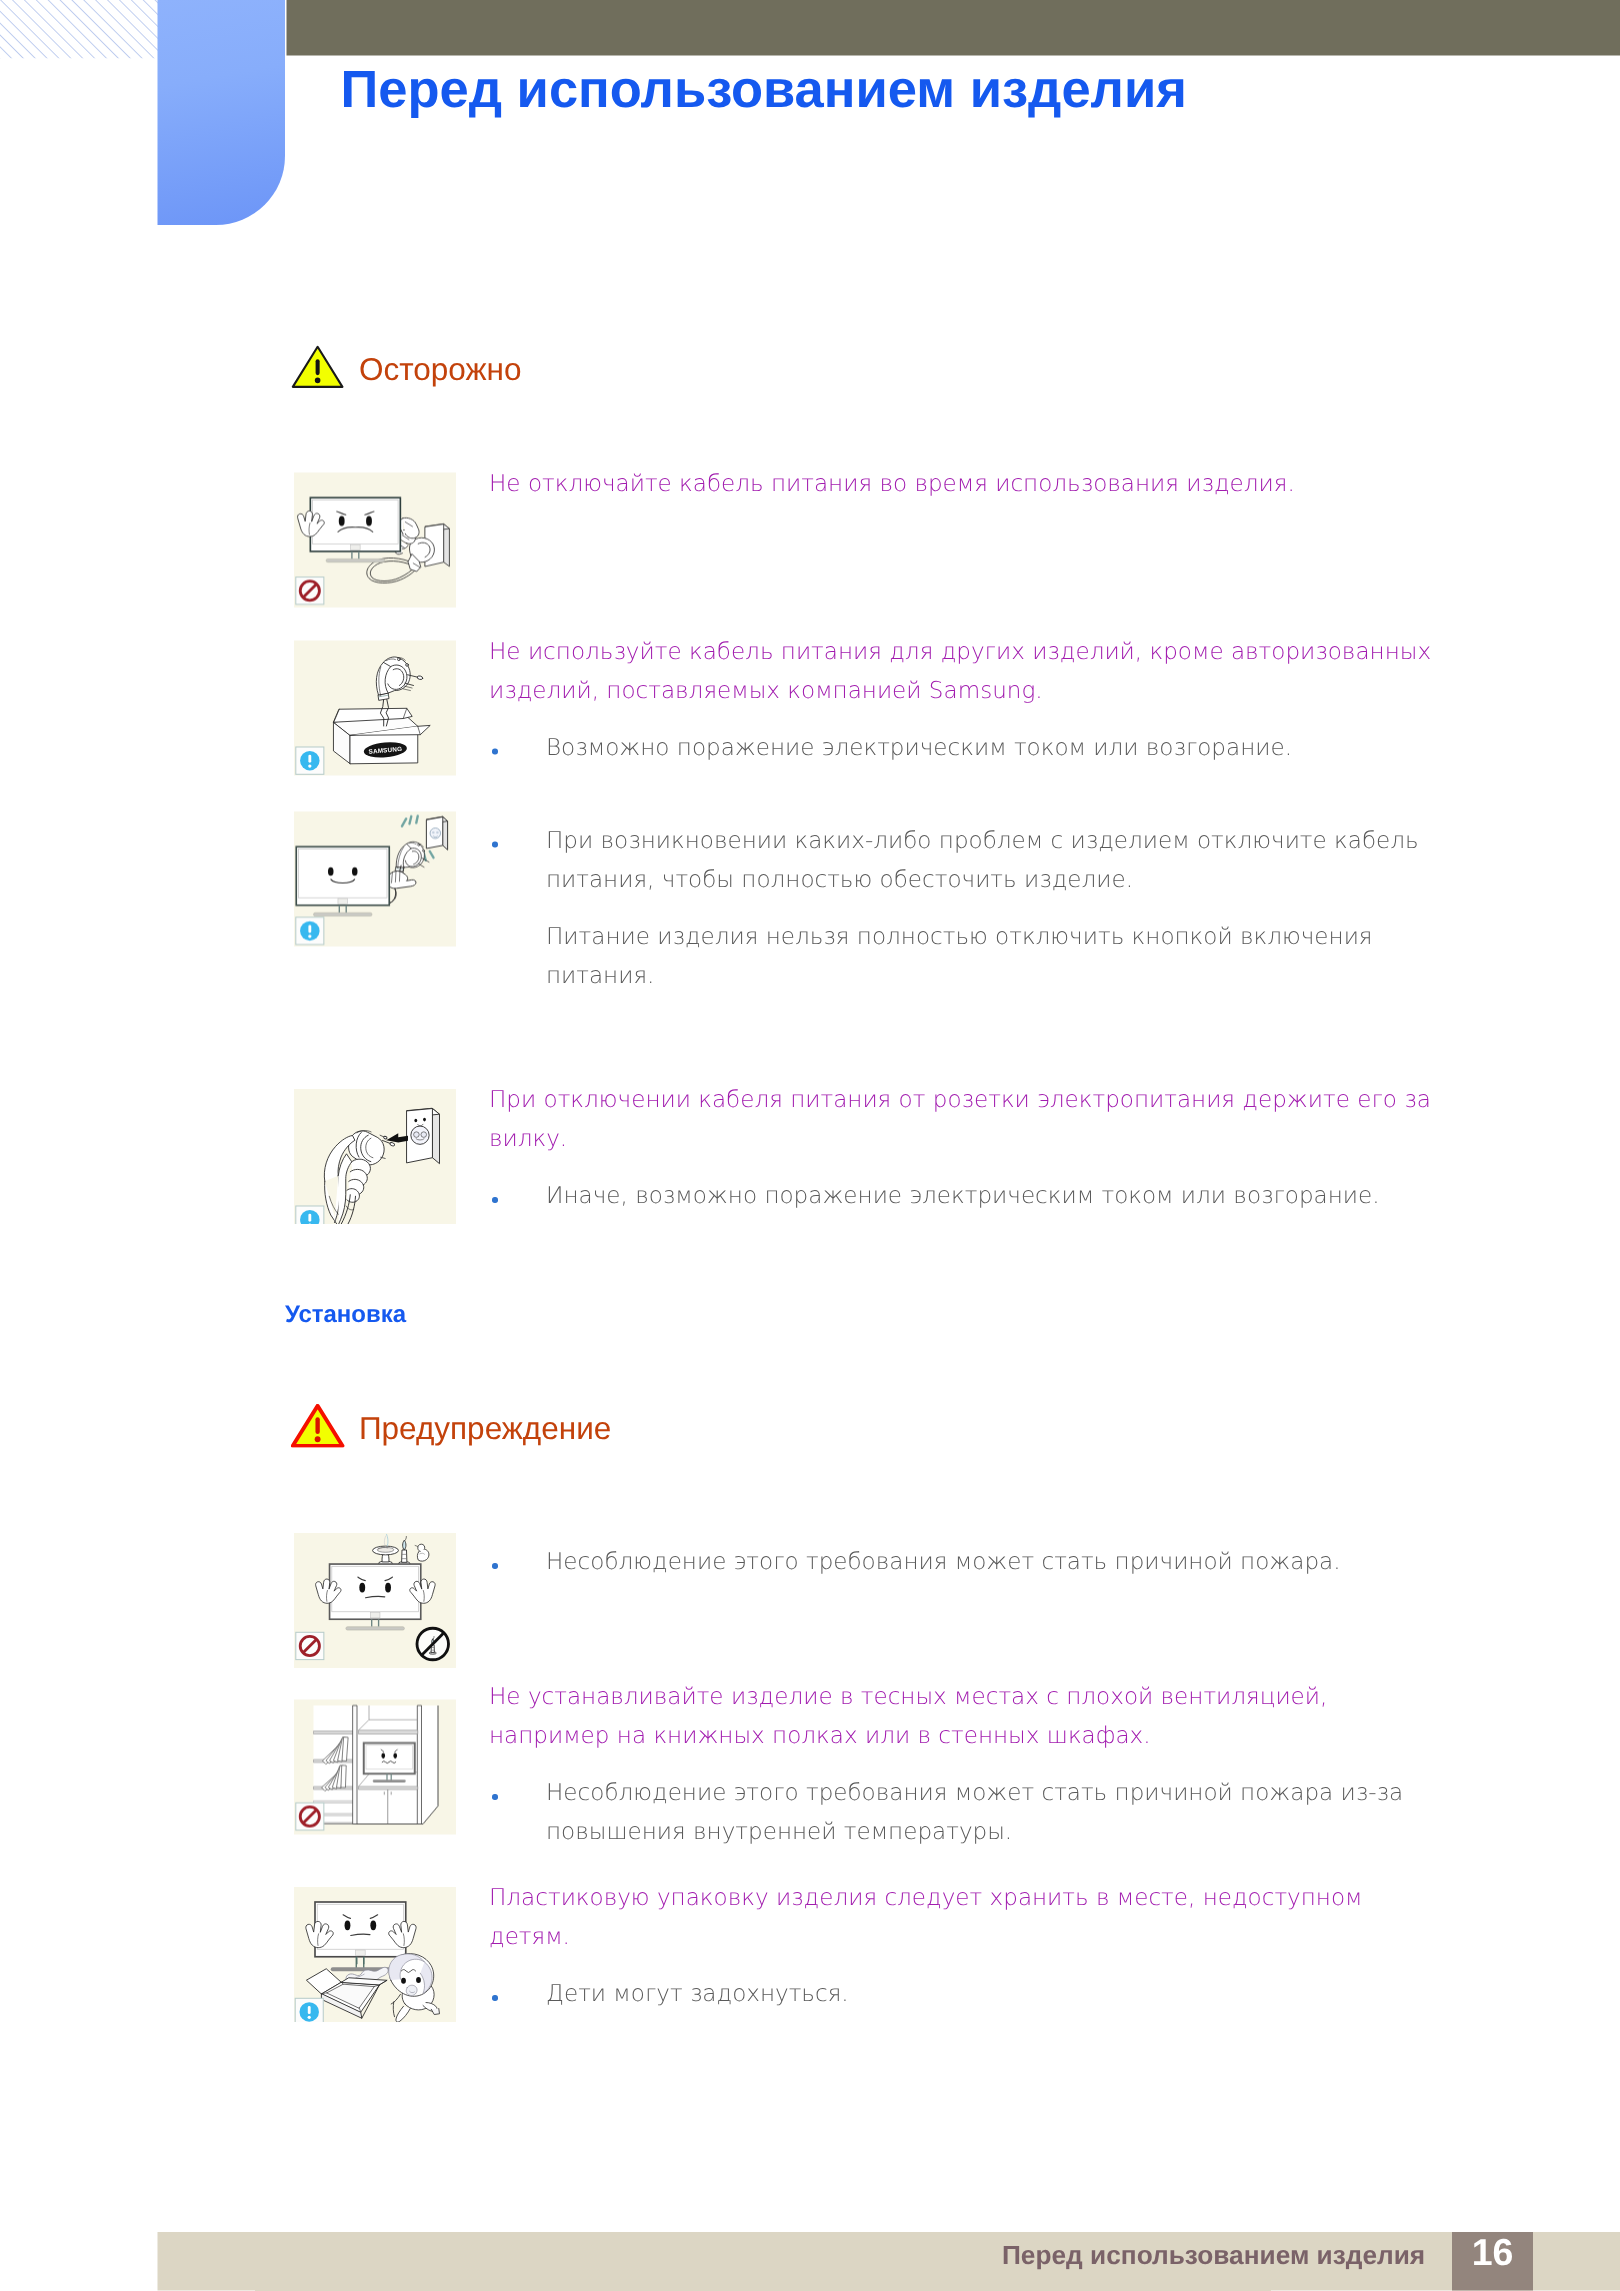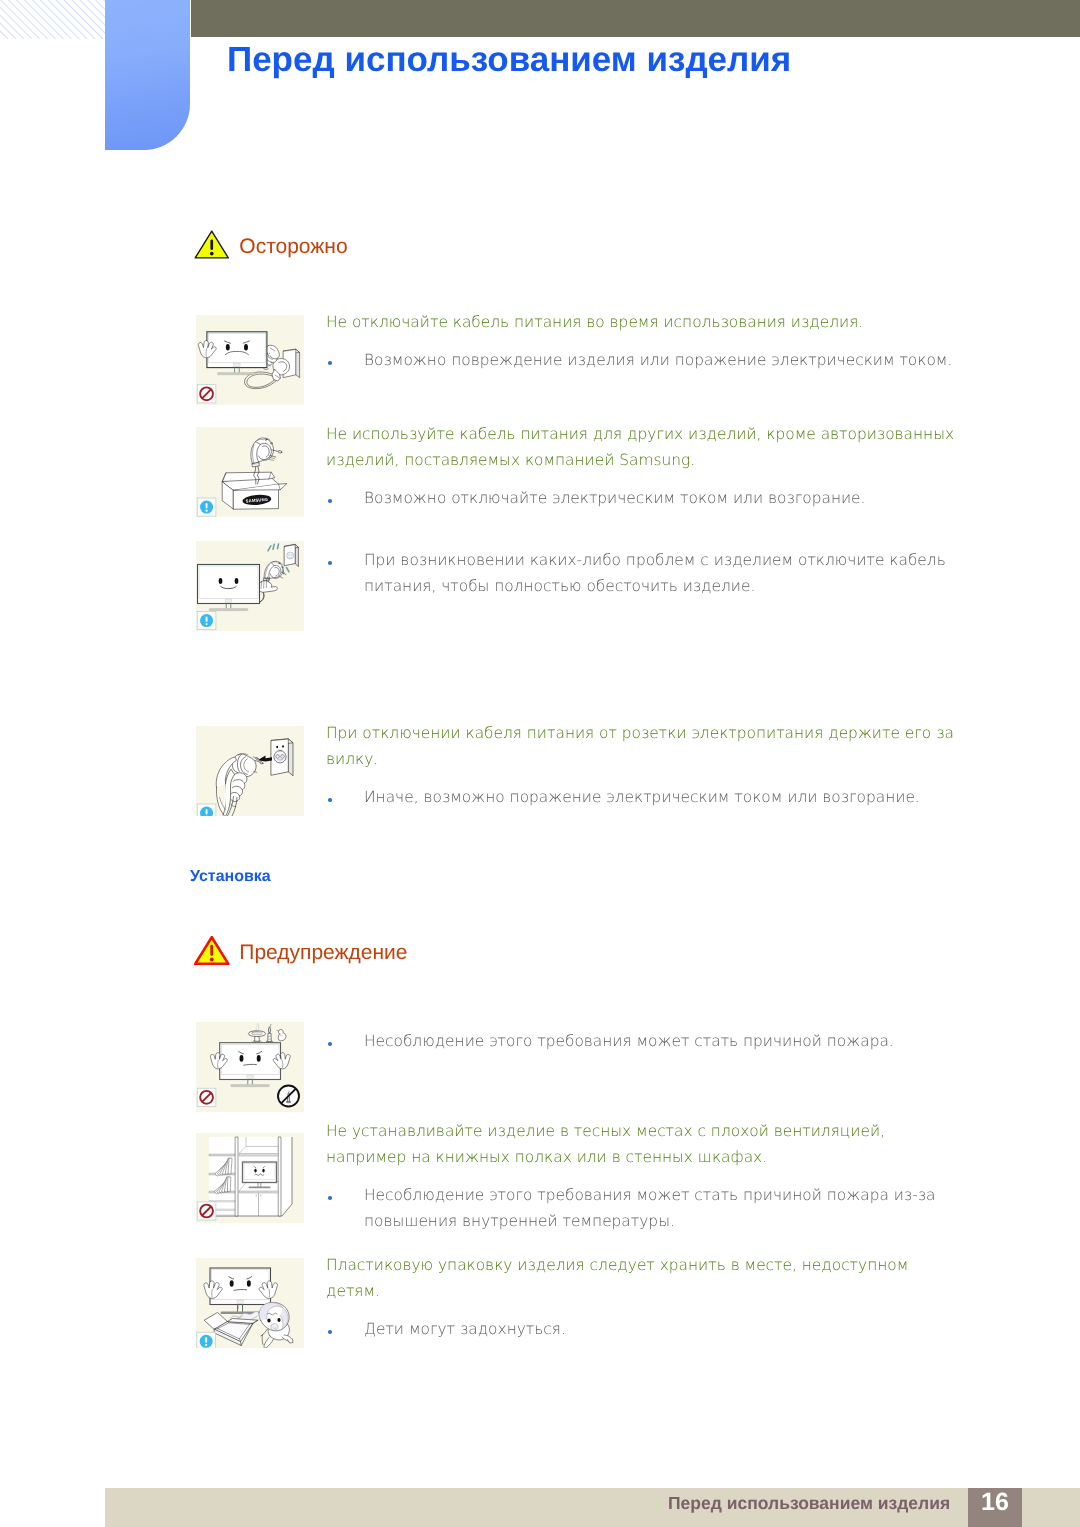--- a/index.html
+++ b/index.html
@@ -30,21 +30,21 @@
   .alertrow{position:absolute;display:flex;align-items:flex-start;}
   .alertrow .tri{width:35.5px;height:29.1px;display:block;}
   .alertrow .lbl{font-size:21px;font-family:"Liberation Sans",sans-serif;margin-left:9.8px;letter-spacing:0px;color:#c3420b;line-height:29px;position:relative;top:2px;}
   .sechead{position:absolute;font-size:16px;font-weight:bold;color:#1559ef;
     font-family:"Liberation Sans",sans-serif;}
 
   .item{position:absolute;left:196px;width:108px;height:90px;}
   .fig{position:absolute;left:0;top:0;width:108px;height:90px;background:#f8f6e7;}
   .fig svg{position:absolute;left:0;top:0;}
   .txt{position:absolute;left:325.5px;width:632px;}
-  .lead{font-size:15.4px;color:#4d7c0f;line-height:26px;font-weight:200;}
+  .lead{font-size:15.4px;color:#a21caf;line-height:26px;font-weight:200;}
 
   .bul{position:relative;padding-left:38px;font-size:15.4px;color:#5a5a5a;line-height:26px;font-weight:200;margin-top:12px;}
   .bul:before{content:"";position:absolute;left:2.2px;top:14px;width:3.6px;height:3.6px;border-radius:50%;background:#2f74cf;}
   .bul.nodot:before{display:none;}
 </style>
 </head>
 <body>
 
 <div class="hatch">
 <svg width="108" height="39" viewBox="0 0 108 39" aria-hidden="true">
@@ -134,21 +134,20 @@
           <g>
 <rect x="1.2" y="69.7" width="18.7" height="18.2" fill="#fcfcfc" stroke="#b8cdca" stroke-width="0.7"></rect>
 <circle cx="10.55" cy="78.8" r="6.4" fill="none" stroke="#9e2029" stroke-width="1.9"></circle>
 <line x1="6.05" y1="83.3" x2="15.05" y2="74.3" stroke="#9e2029" stroke-width="1.9"></line>
           </g>
         </svg>
       </div>
     </div>
     <div class="txt" style="top:309px">
       <div class="lead">Не отключайте кабель питания во время использования изделия.</div>
-      <div class="bul">Возможно повреждение изделия или поражение электрическим током.</div>
     </div>
     <div class="item" style="top:427px">
       <div class="fig">
         <svg width="108" height="90" viewBox="0 0 108 90" xmlns="http://www.w3.org/2000/svg">
           <rect width="108" height="90" fill="#f8f6e7"></rect>
           <g fill="#ffffff" stroke="#2b2b2b" stroke-width="0.58" stroke-linejoin="round" stroke-linecap="round">
             <path d="M26.5,54.5 L37.5,63.2 L37.5,82.2 L26.5,73.8 Z" fill="#fcfcfc"></path>
             <path d="M37.5,63.2 L82.5,57.2 L82.5,81.6 L37.5,82.2 Z"></path>
             <path d="M26.5,54.5 L71.0,46.8 L82.5,57.2 L37.5,63.2 Z" fill="#fdfdfd"></path>
             <path d="M30.2,45.8 L75.2,45.2 L78.8,50.6 L72.8,52.0 L26.5,54.5 Z" fill="#ffffff"></path>
@@ -185,21 +184,21 @@
 <rect x="1.2" y="71" width="18.7" height="18.2" fill="#fcfcfc" stroke="#b8cdca" stroke-width="0.7"></rect>
 <circle cx="10.55" cy="80.1" r="6.5" fill="#37b8ef"></circle>
 <rect x="9.6" y="76.1" width="1.9" height="5.4" rx="0.95" fill="#fff"></rect>
 <circle cx="10.55" cy="83.7" r="1.1" fill="#fff"></circle>
           </g>
         </svg>
       </div>
     </div>
     <div class="txt" style="top:421px">
       <div class="lead">Не используйте кабель питания для других изделий, кроме авторизованных изделий, поставляемых компанией Samsung.</div>
-      <div class="bul">Возможно отключайте электрическим током или возгорание.</div>
+      <div class="bul">Возможно поражение электрическим током или возгорание.</div>
     </div>
     <div class="item" style="top:541px">
       <div class="fig">
         <svg width="108" height="90" viewBox="0 0 108 90" xmlns="http://www.w3.org/2000/svg">
           <rect width="108" height="90" fill="#f8f6e7"></rect>
           <g stroke="#72a5a2" stroke-width="1.6" stroke-linecap="round" fill="none">
             <path d="M72.0,9.8 L74.8,4.8"></path>
             <path d="M77.0,8.2 L78.2,3.2"></path>
             <path d="M81.5,7.6 L82.5,3.0"></path>
             <path d="M82.0,28.5 L81.0,33.8"></path>
@@ -257,20 +256,21 @@
 <rect x="1.2" y="70.5" width="18.7" height="18.2" fill="#fcfcfc" stroke="#b8cdca" stroke-width="0.7"></rect>
 <circle cx="10.55" cy="79.6" r="6.5" fill="#37b8ef"></circle>
 <rect x="9.6" y="75.6" width="1.9" height="5.4" rx="0.95" fill="#fff"></rect>
 <circle cx="10.55" cy="83.2" r="1.1" fill="#fff"></circle>
           </g>
         </svg>
       </div>
     </div>
     <div class="txt" style="top:535px">
       <div class="bul">При возникновении каких-либо проблем с изделием отключите кабель питания, чтобы полностью обесточить изделие.</div>
+      <div class="bul nodot">Питание изделия нельзя полностью отключить кнопкой включения питания.</div>
     </div>
     <div class="item" style="top:726px">
       <div class="fig">
         <svg width="108" height="90" viewBox="0 0 108 90" xmlns="http://www.w3.org/2000/svg">
           <rect width="108" height="90" fill="#f8f6e7"></rect>
           <g fill="#ffffff" stroke="#2b2b2b" stroke-width="0.62" stroke-linejoin="round" stroke-linecap="round">
             <path d="M92.3,13.0 L97.0,16.8 L97.0,49.8 L92.3,45.8 Z" fill="#e6e6e6"></path>
             <path d="M75.3,14.6 L79.8,18.5 L97.0,16.8 L92.3,13.0 Z" fill="#fcfcfc"></path>
             <path d="M75.3,14.6 L92.3,13.0 L92.3,45.8 L75.3,49.2 Z" fill="#ffffff"></path>
           </g>

